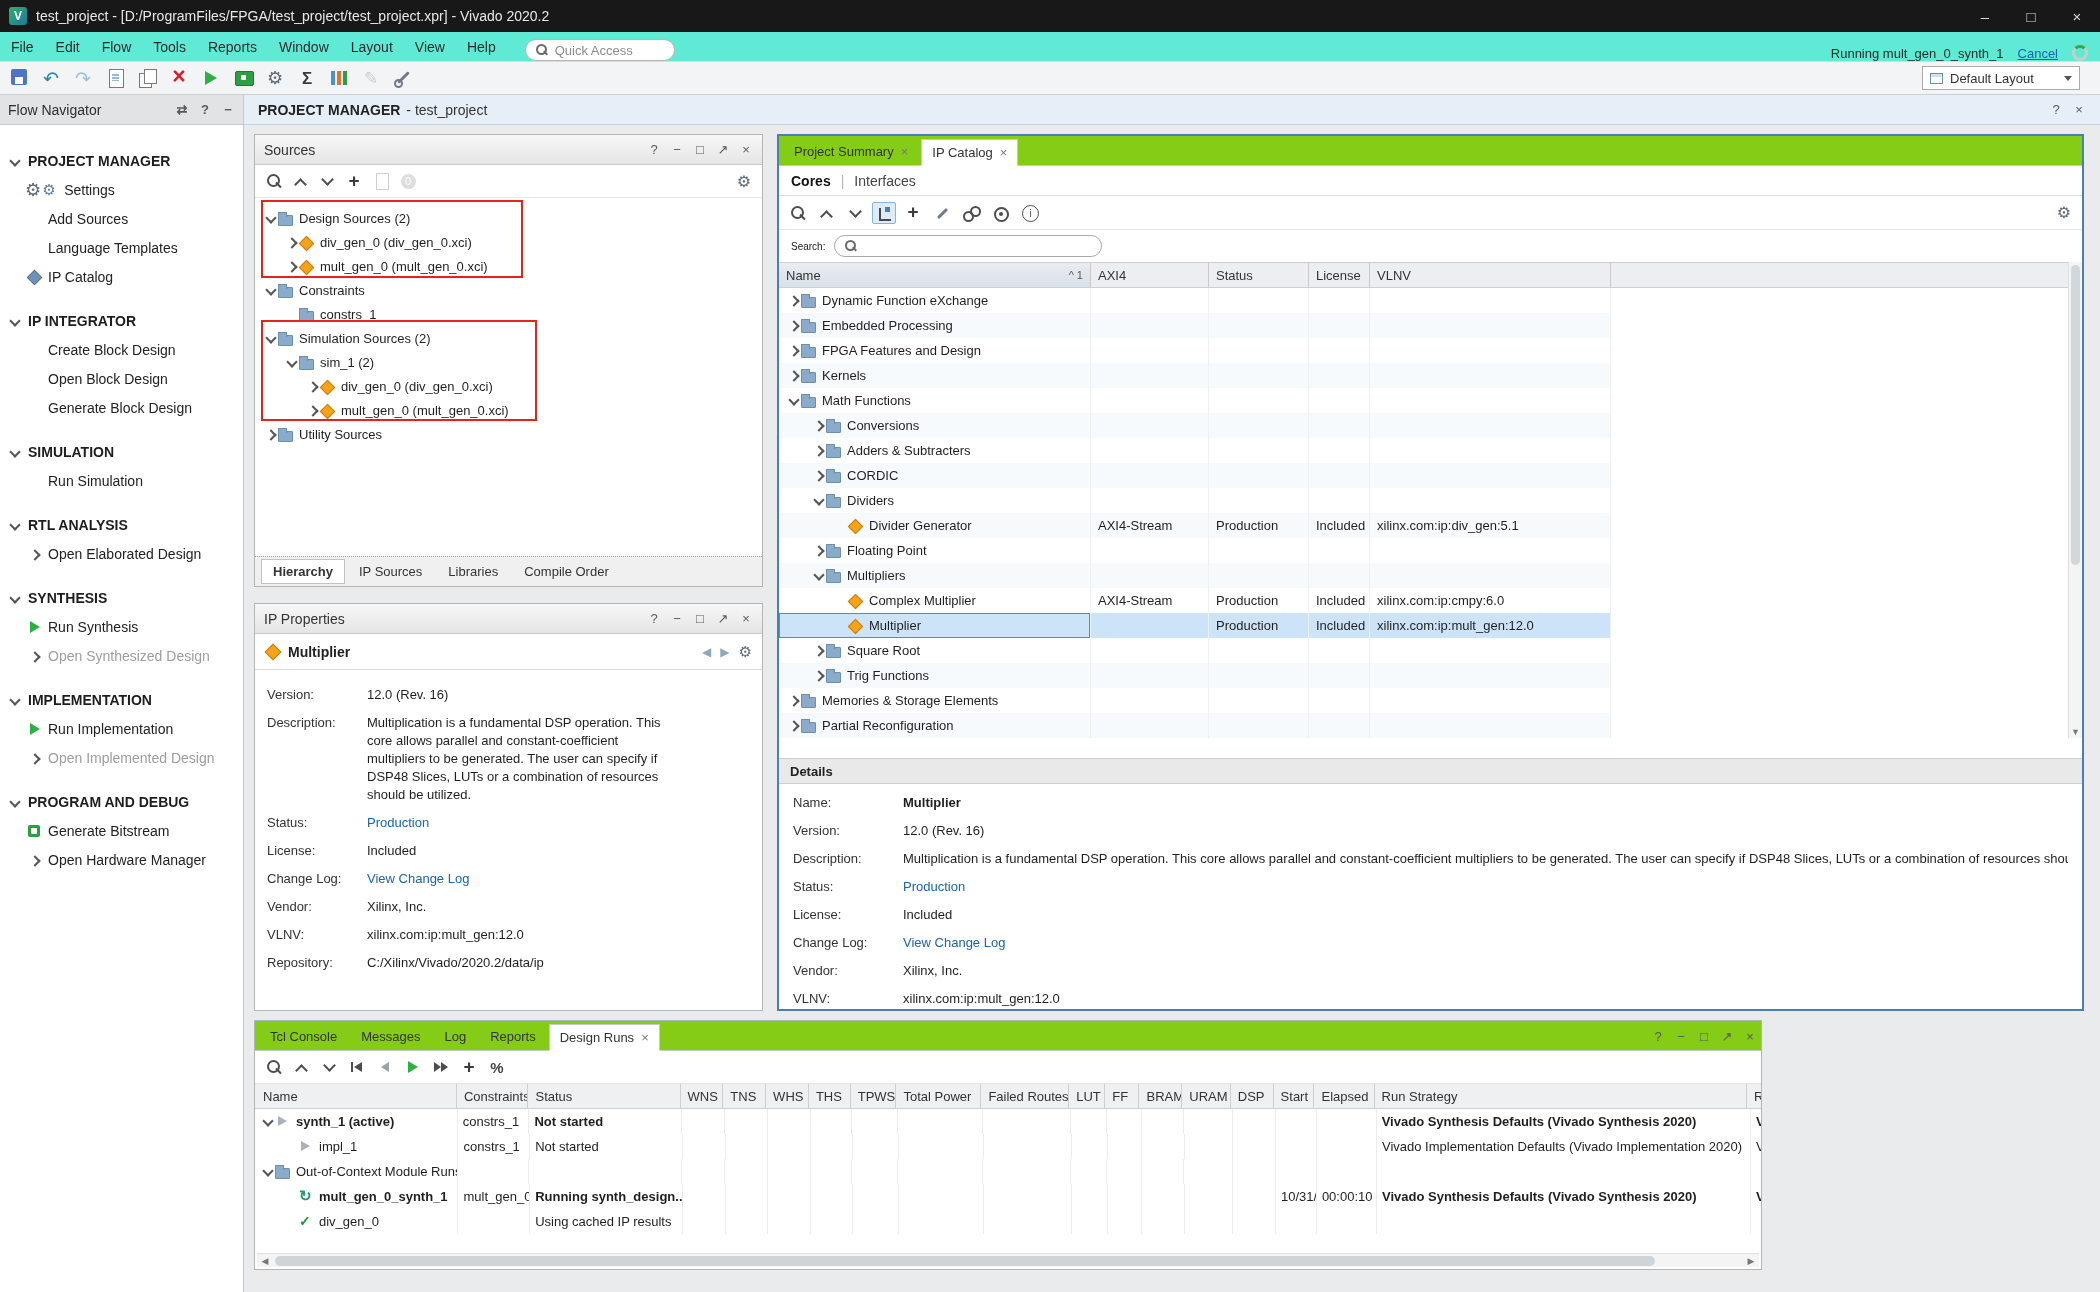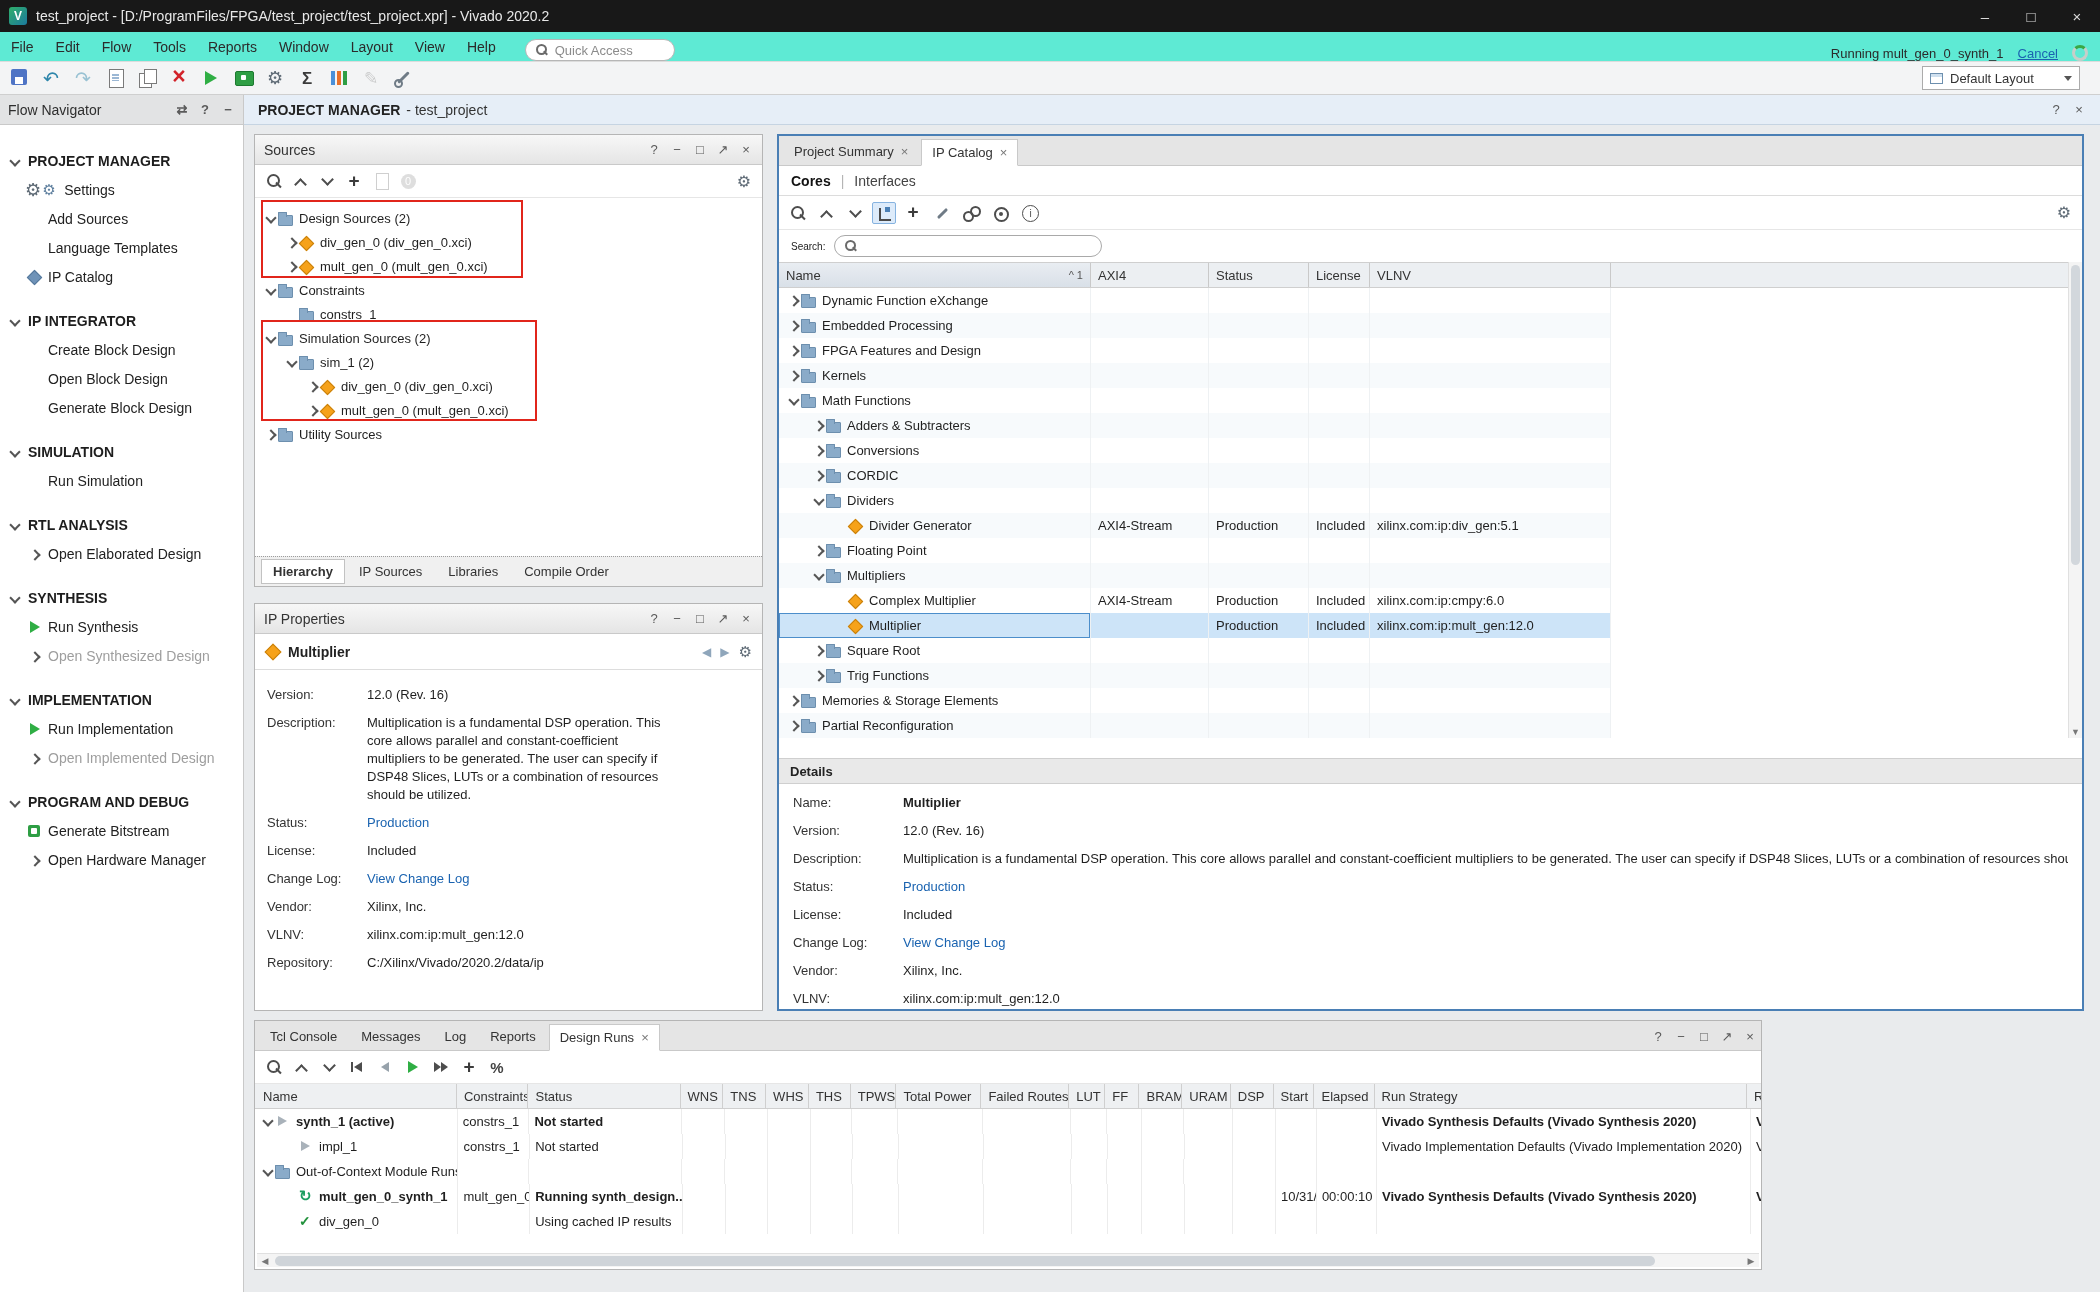--- a/index.html
+++ b/index.html
@@ -153,21 +153,21 @@
   .ipp-nav .nav-gear{color:#5f6b76;font-size:15px}
   .ipp-body{flex:1;padding:16px 12px;overflow:hidden}
   .field{display:flex;margin-bottom:10px;font-size:13px;line-height:18px}
   .fl{width:100px;flex:none;color:#333}
   .fv{color:#1f1f1f;white-space:nowrap;overflow:hidden}
   .field[data-state="wrap"] .fv{white-space:normal;width:300px}
   .field[data-state="link"] .fv{color:#1a63b0}
   .field[data-state="boldval"] .fv{font-weight:bold}
 
   .panel-catalog{left:777px;top:134px;width:1307px;height:877px;border:2px solid #4a7fb5}
-  .tabbar{height:30px;flex:none;background:#e5e5e5;border-bottom:1px solid #c9c9c9;display:flex;align-items:flex-end;padding:2px 4px 0 4px;gap:2px}
+  .tabbar{height:30px;flex:none;background:#84cc16;border-bottom:1px solid #c9c9c9;display:flex;align-items:flex-end;padding:2px 4px 0 4px;gap:2px}
   .tab{height:27px;display:flex;align-items:center;padding:0 10px;font-size:13px;color:#333;border:1px solid transparent;gap:7px}
   .tab[data-state="active"]{background:#fff;border-color:#c9c9c9;border-bottom-color:#fff;margin-bottom:-1px}
   .tclose{display:none;color:#777;font-size:13px;line-height:1}
   .tab[data-closable="true"] .tclose{display:inline}
   .tclose::after{content:"×"}
   .cat-subtabs{height:30px;flex:none;border-bottom:1px solid #dcdcdc;display:flex;align-items:center;padding:0 12px;font-size:14px;gap:10px}
   .subtab{color:#444}
   .subtab[data-state="active"]{font-weight:bold;color:#111}
   .subsep{color:#b5b5b5}
   .cat-search{height:32px;flex:none;display:flex;align-items:center;padding:0 12px;gap:9px;font-size:10px;color:#222}
@@ -810,33 +810,33 @@
         <div class="cell c-axi4"></div>
         <div class="cell c-status"></div>
         <div class="cell c-license"></div>
         <div class="cell c-vlnv"></div>
       </div>
 
       <div class="cat-row" data-indent="1" data-arrow="closed" data-icon="folder">
         <div class="cell c-name">
           <span class="twisty"></span>
           <span class="ticon"></span>
+          <span>Conversions</span>
+        </div>
+        <div class="cell c-axi4"></div>
+        <div class="cell c-status"></div>
+        <div class="cell c-license"></div>
+        <div class="cell c-vlnv"></div>
+      </div>
+
+      <div class="cat-row" data-indent="1" data-arrow="closed" data-icon="folder">
+        <div class="cell c-name">
+          <span class="twisty"></span>
+          <span class="ticon"></span>
           <span>Adders &amp; Subtracters</span>
-        </div>
-        <div class="cell c-axi4"></div>
-        <div class="cell c-status"></div>
-        <div class="cell c-license"></div>
-        <div class="cell c-vlnv"></div>
-      </div>
-
-      <div class="cat-row" data-indent="1" data-arrow="closed" data-icon="folder">
-        <div class="cell c-name">
-          <span class="twisty"></span>
-          <span class="ticon"></span>
-          <span>Conversions</span>
         </div>
         <div class="cell c-axi4"></div>
         <div class="cell c-status"></div>
         <div class="cell c-license"></div>
         <div class="cell c-vlnv"></div>
       </div>
 
       <div class="cat-row" data-indent="1" data-arrow="closed" data-icon="folder">
         <div class="cell c-name">
           <span class="twisty"></span>

